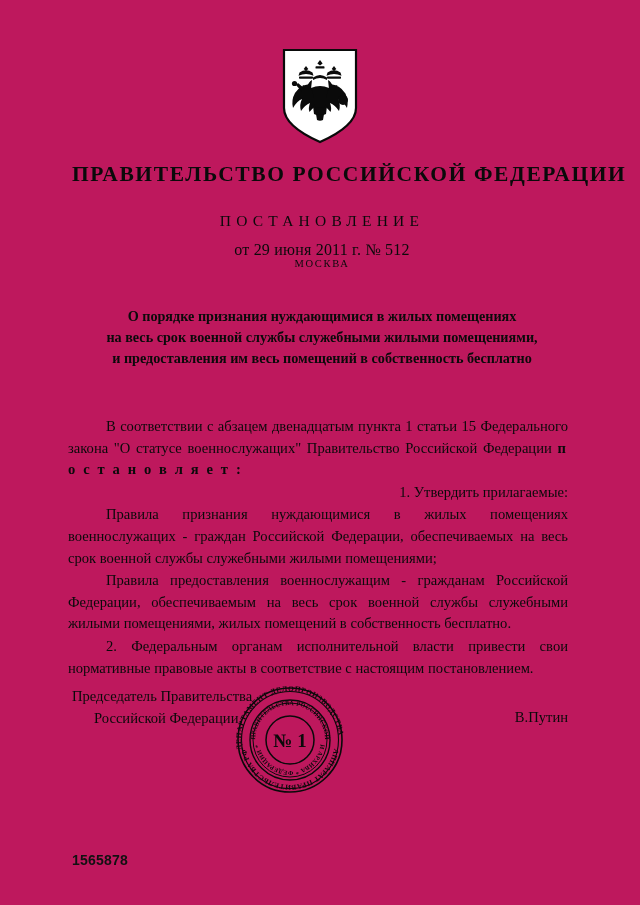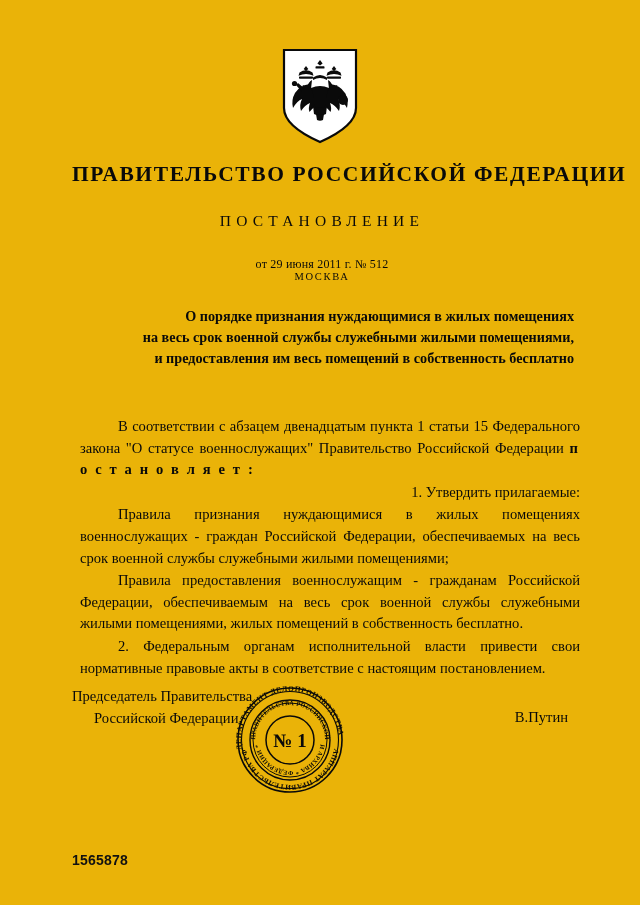--- a/index.html
+++ b/index.html
@@ -4,21 +4,21 @@
 <style>
   html, body {
     margin: 0;
     padding: 0;
     background: #ffffff;
   }
   .page {
     position: relative;
     width: 640px;
     height: 905px;
-    background: #eab308;
+    background: #be185d;
     overflow: hidden;
     font-family: "Liberation Serif", "DejaVu Serif", serif;
     color: #0a0a0a;
   }
 
   
   .emblem-wrap {
     position: absolute;
     left: 0; right: 0;
     top: 48px;
@@ -47,22 +47,22 @@
     white-space: nowrap;
   }
   .doc-kind {
     margin-top: 25px;
     font-size: 15.5px;
     font-weight: normal;
     letter-spacing: 5.2px;
     line-height: 1.1;
   }
   .doc-date {
-    margin-top: 29px;
-    font-size: 12px;
+    margin-top: 12px;
+    font-size: 16px;
     letter-spacing: 0.2px;
     line-height: 1.1;
     font-family: Liberation Serif, serif;
   }
   .doc-city {
     font-size: 10.5px;
     letter-spacing: 1.7px;
     line-height: 1.1;
   }
 
@@ -70,26 +70,26 @@
   .doc-title {
     position: absolute;
     left: 70px;
     right: 66px;
     top: 306px;
     text-align: center;
     font-size: 14.2px;
     font-weight: bold;
     line-height: 1.47;
   }
-  .doc-title div { white-space: nowrap; text-align: right; }
+  .doc-title div { white-space: nowrap; }
 
   
   .body-block {
     position: absolute;
-    left: 80px;
+    left: 68px;
     width: 500px;
     top: 416px;
     font-size: 14.6px;
     line-height: 1.48;
   }
   .para {
     text-align: justify;
     text-indent: 38px;
     margin: 0 0 1px 0;
   }

